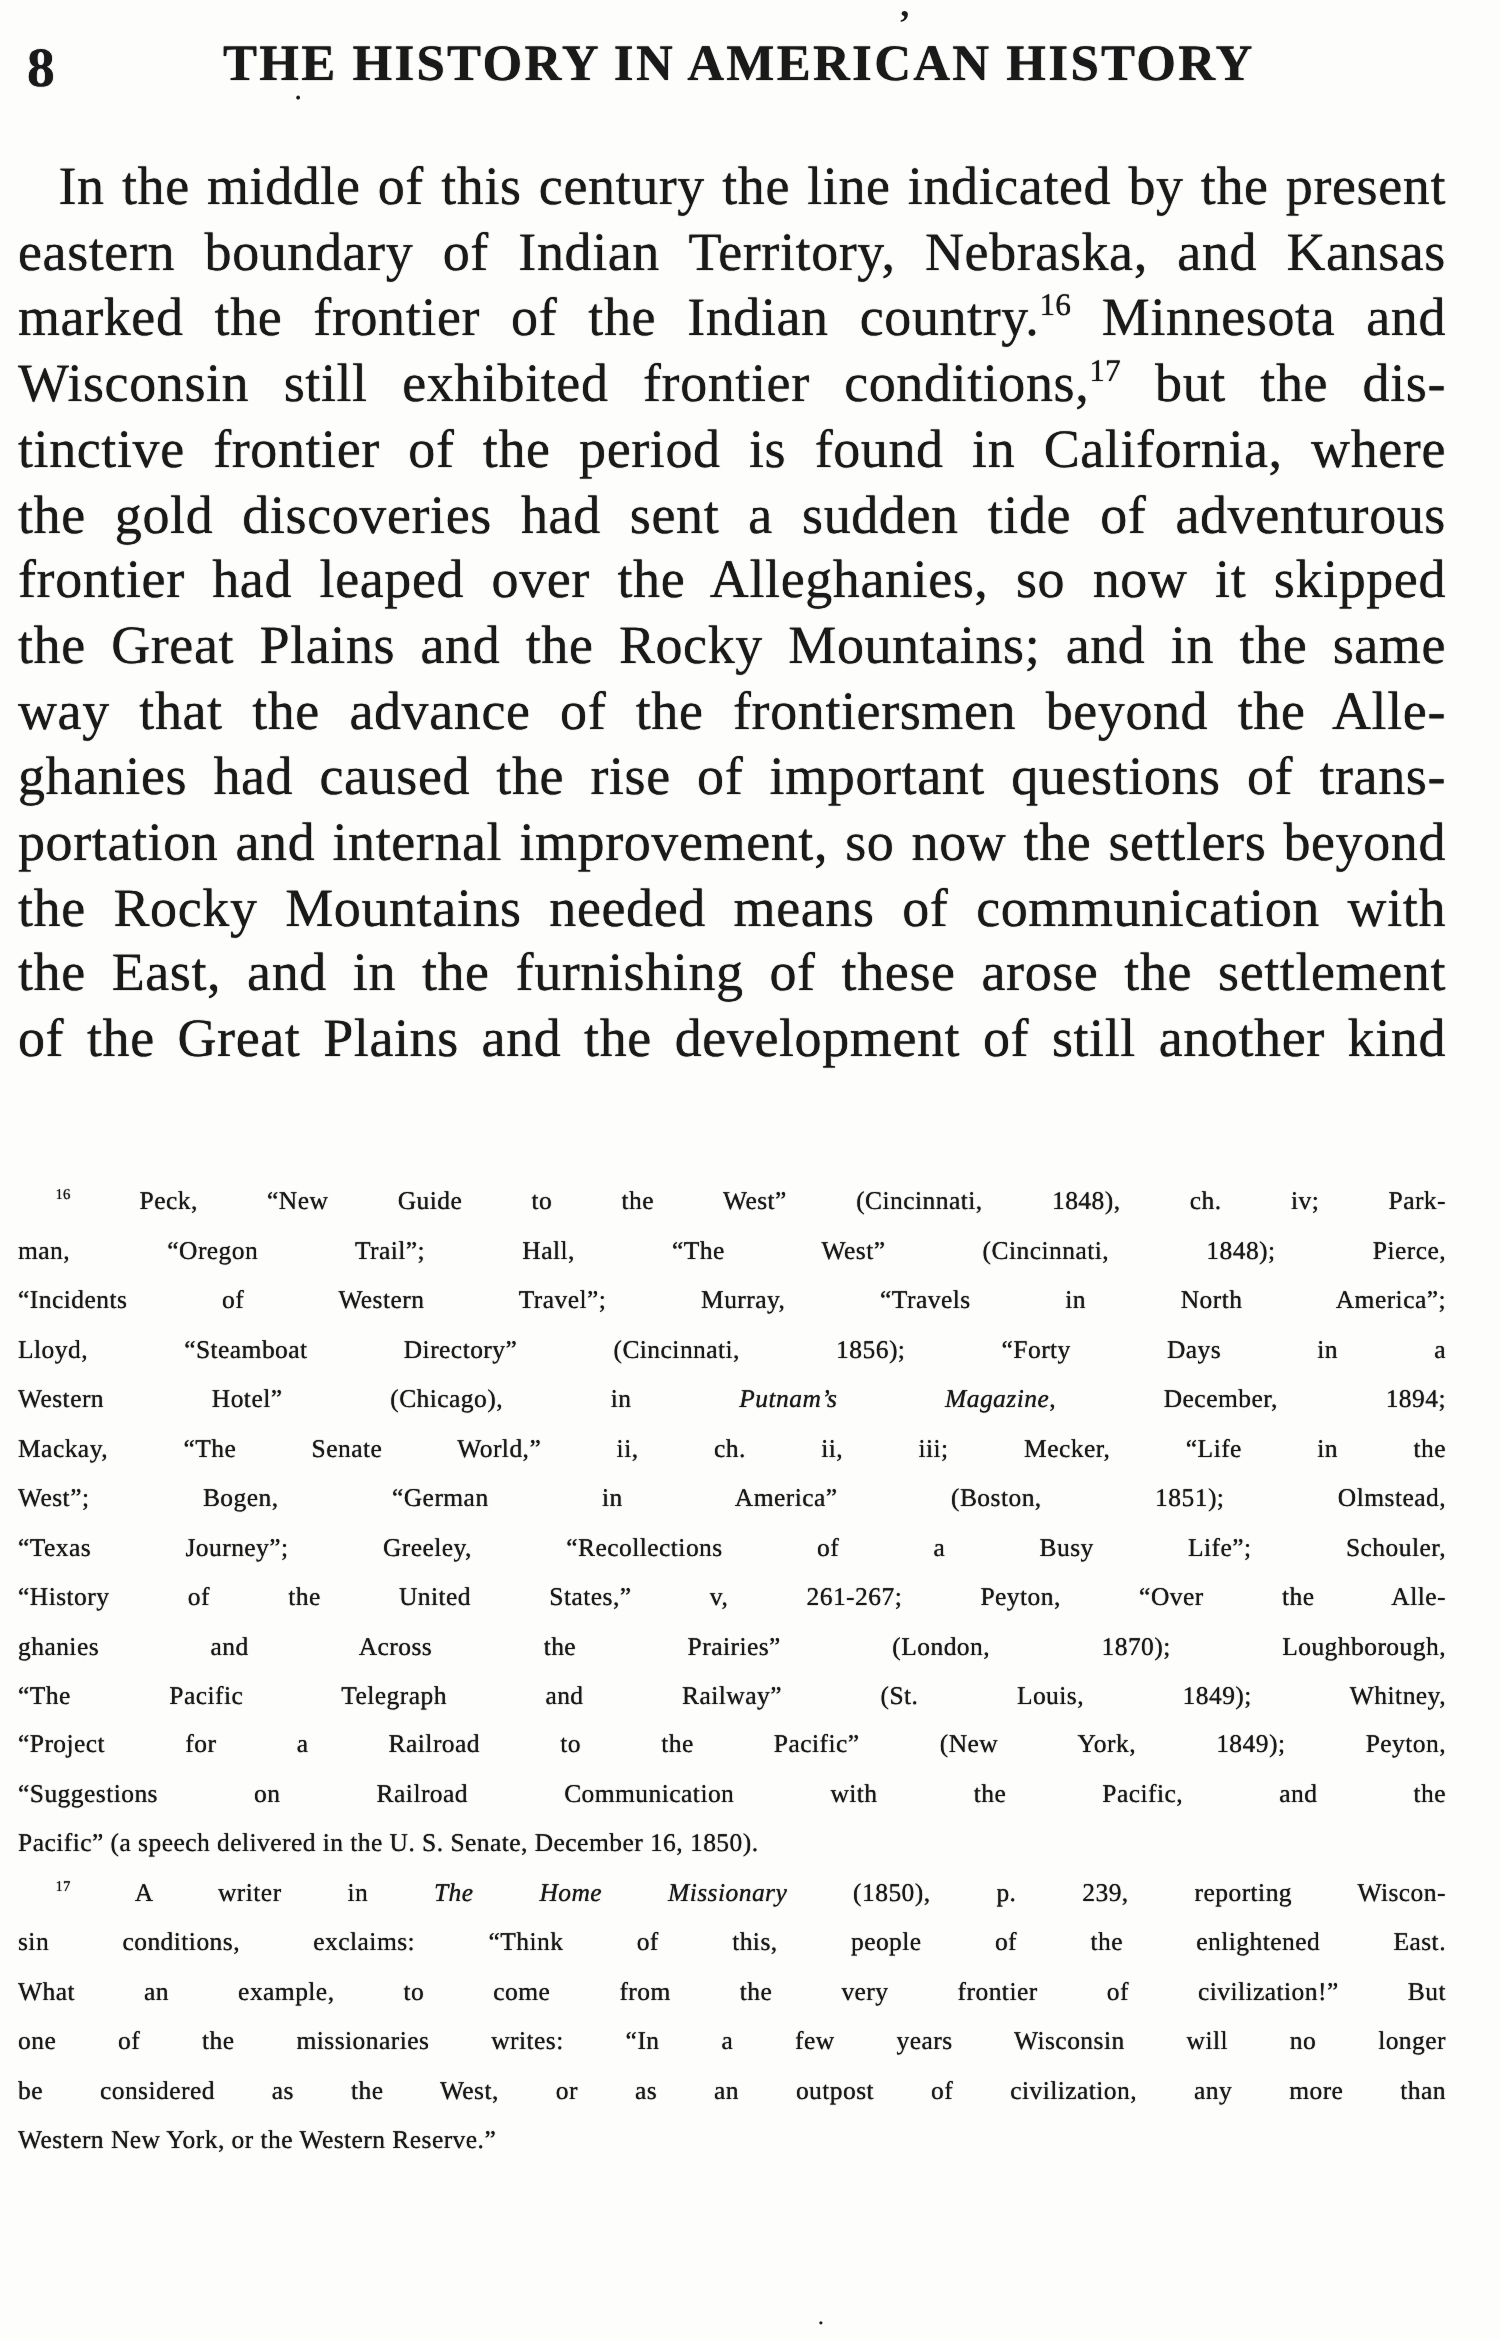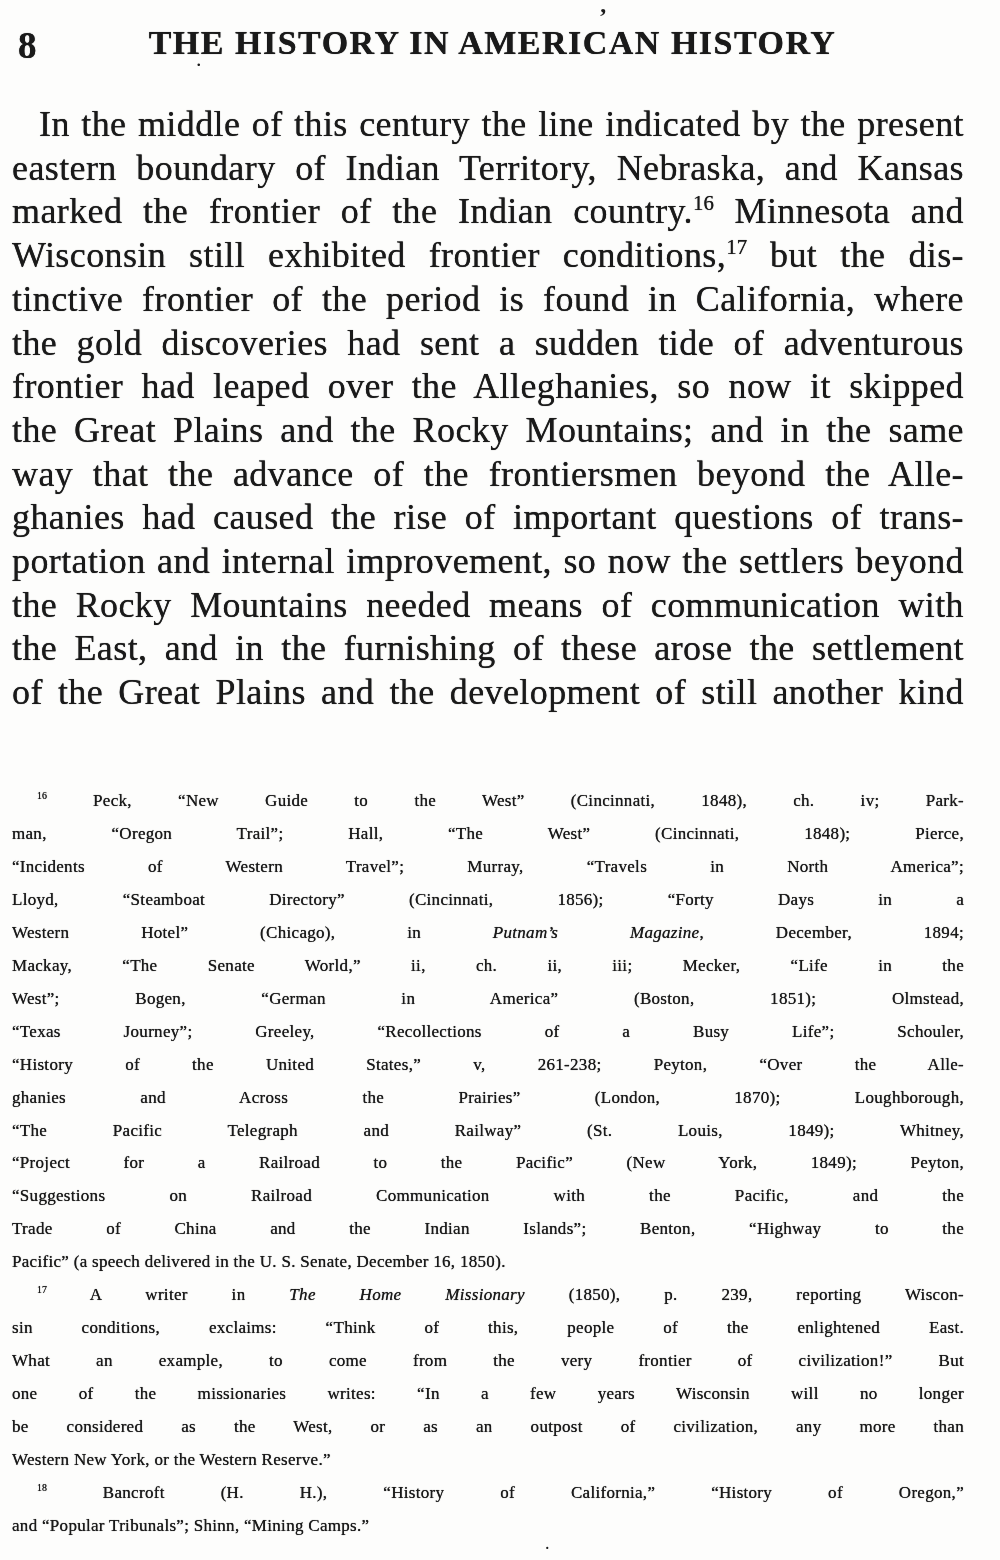--- a/index.html
+++ b/index.html
@@ -122,37 +122,32 @@
   <div class="footnotes inked" id="footnotes-block">
       <div>
         <div class="line indent"><sup>16</sup> Peck, “New Guide to the West” (Cincinnati, 1848), ch. iv; Park-</div>
         <div class="line">man, “Oregon Trail”; Hall, “The West” (Cincinnati, 1848); Pierce,</div>
         <div class="line">“Incidents of Western Travel”; Murray, “Travels in North America”;</div>
         <div class="line">Lloyd, “Steamboat Directory” (Cincinnati, 1856); “Forty Days in a</div>
         <div class="line">Western Hotel” (Chicago), in <i>Putnam’s Magazine</i>, December, 1894;</div>
         <div class="line">Mackay, “The Senate World,” ii, ch. ii, iii; Mecker, “Life in the</div>
         <div class="line">West”; Bogen, “German in America” (Boston, 1851); Olmstead,</div>
         <div class="line">“Texas Journey”; Greeley, “Recollections of a Busy Life”; Schouler,</div>
-        <div class="line">“History of the United States,” v, 261-238; Peyton, “Over the Alle-</div>
+        <div class="line">“History of the United States,” v, 261-267; Peyton, “Over the Alle-</div>
         <div class="line">ghanies and Across the Prairies” (London, 1870); Loughborough,</div>
         <div class="line">“The Pacific Telegraph and Railway” (St. Louis, 1849); Whitney,</div>
         <div class="line">“Project for a Railroad to the Pacific” (New York, 1849); Peyton,</div>
         <div class="line">“Suggestions on Railroad Communication with the Pacific, and the</div>
-        <div class="line">Trade of China and the Indian Islands”; Benton, “Highway to the</div>
         <div class="line endline">Pacific” (a speech delivered in the U. S. Senate, December 16, 1850).</div>
       </div>
       <div>
         <div class="line indent"><sup>17</sup> A writer in <i>The Home Missionary</i> (1850), p. 239, reporting Wiscon-</div>
         <div class="line">sin conditions, exclaims: “Think of this, people of the enlightened East.</div>
         <div class="line">What an example, to come from the very frontier of civilization!” But</div>
         <div class="line">one of the missionaries writes: “In a few years Wisconsin will no longer</div>
         <div class="line">be considered as the West, or as an outpost of civilization, any more than</div>
         <div class="line endline">Western New York, or the Western Reserve.”</div>
       </div>
-      <div>
-        <div class="line indent"><sup>18</sup> Bancroft (H. H.), “History of California,” “History of Oregon,”</div>
-        <div class="line endline">and “Popular Tribunals”; Shinn, “Mining Camps.”</div>
-      </div>
     </div>
 
   <span class="artifact fdot">.</span>
 
 </div>
 
 </body></html>

